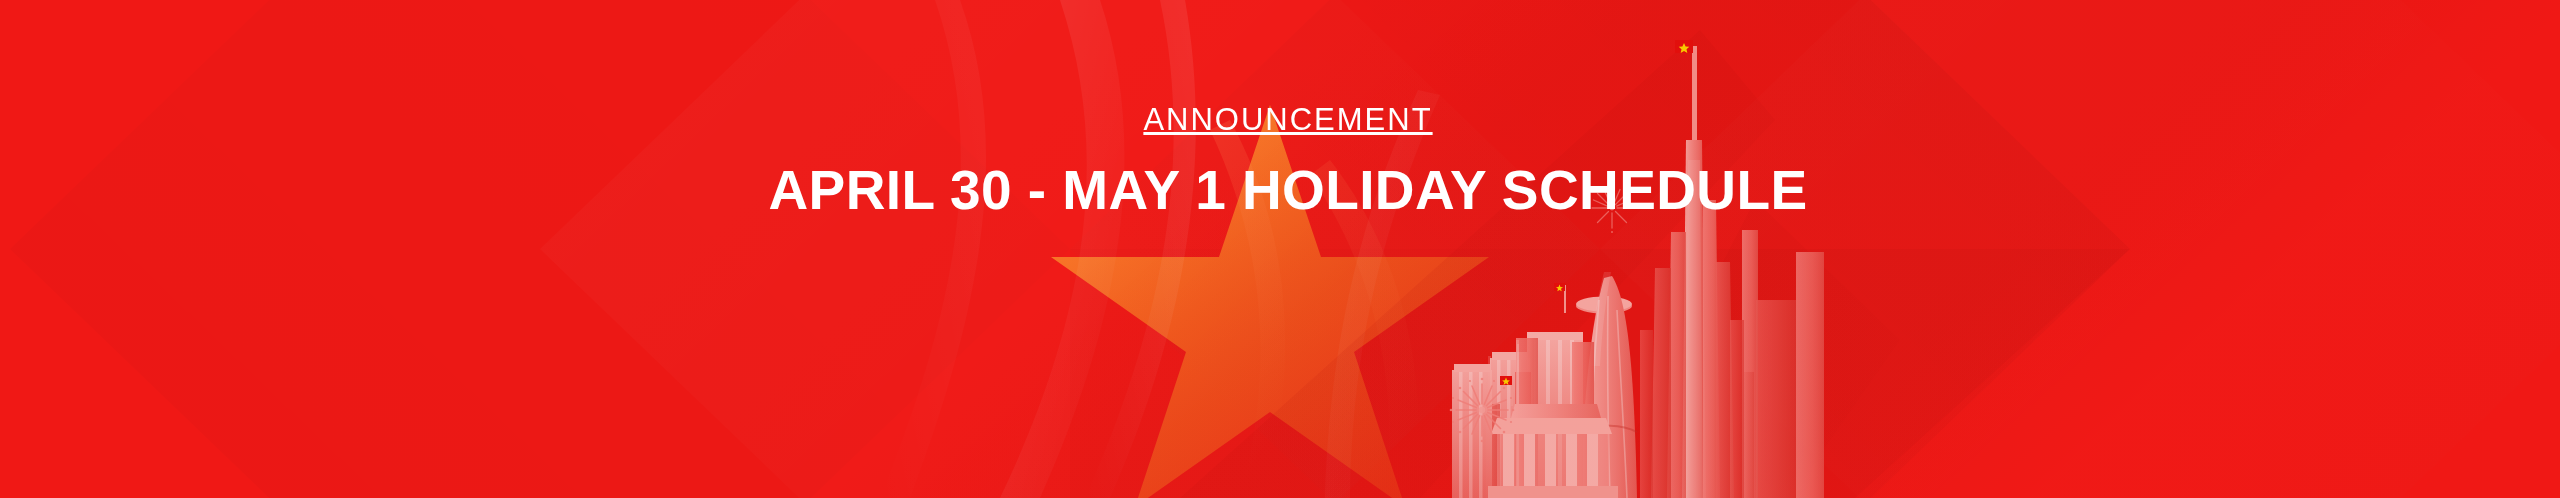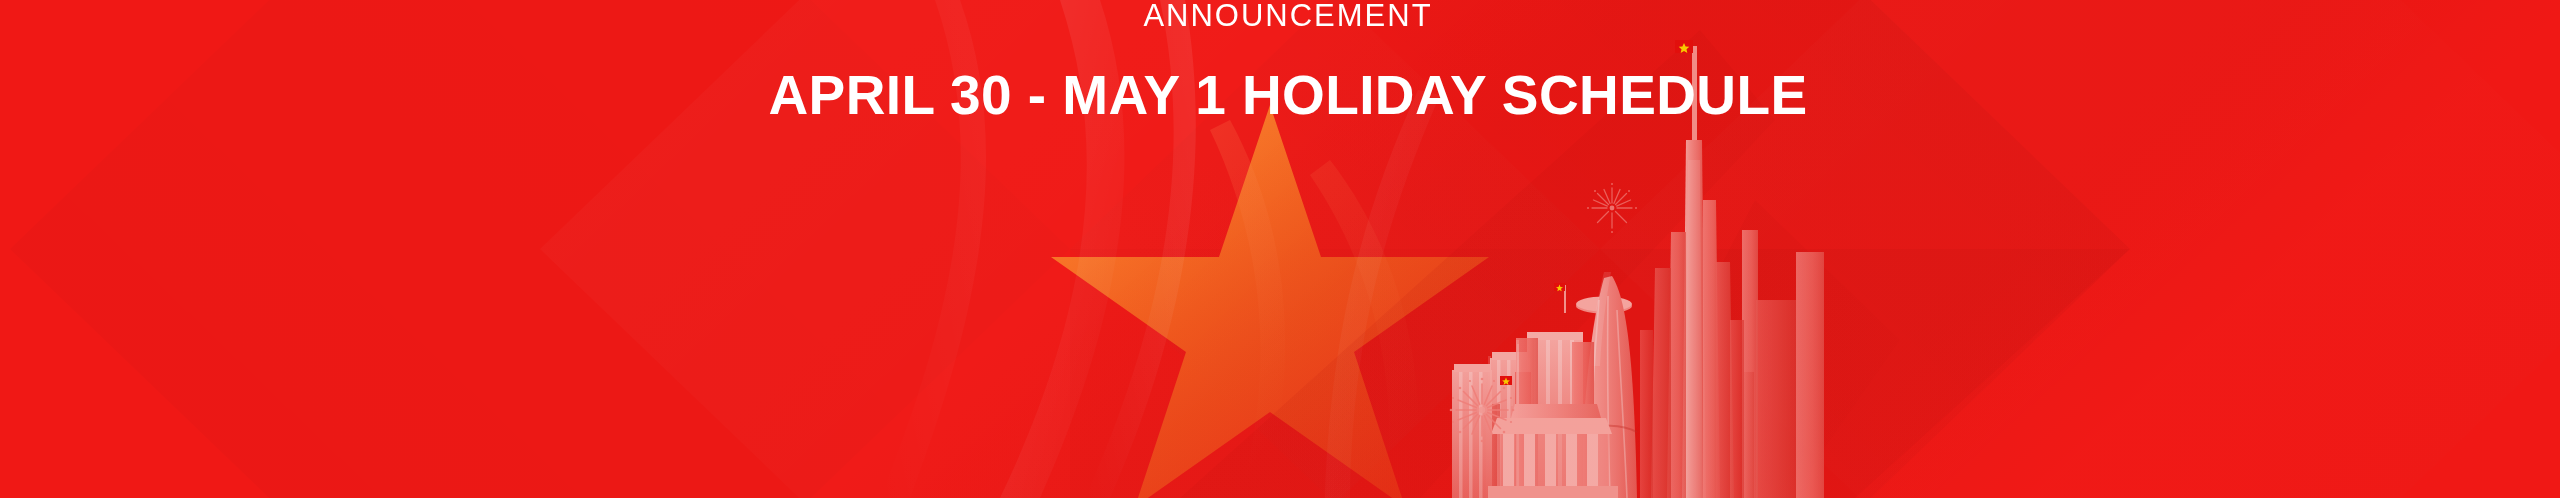--- a/index.html
+++ b/index.html
@@ -48,44 +48,46 @@
     width: 2560px;
     height: 498px;
     display: flex;
     flex-direction: column;
     align-items: center;
     justify-content: flex-start;
     z-index: 40;
   }
 
   .eyebrow {
+    margin-top: 104px;
     color: #ffffff;
     font-size: 31px;
     letter-spacing: 2.0px;
     font-weight: 400;
     line-height: 1;
     text-align: center;
     white-space: nowrap;
     transform: translateX(8px);
+    text-decoration: underline;
   }
 
   .headline {
     margin-top: 18px;
     color: #ffffff;
     font-size: 55px;
     font-weight: 700;
     letter-spacing: 0.4px;
     line-height: 1.06;
     text-align: center;
     white-space: nowrap;
     transform: translateX(8px);
   }
   .headline .hl2 {
     display: block;
-    margin-top: 17px;
+    margin-top: 8px;
   }
 
   
   .wash {
     position: absolute;
     inset: 0;
     z-index: 35;
     background: linear-gradient(138deg,
                 rgba(0,0,0,0.00) 0%,
                 rgba(0,0,0,0.00) 44%,

